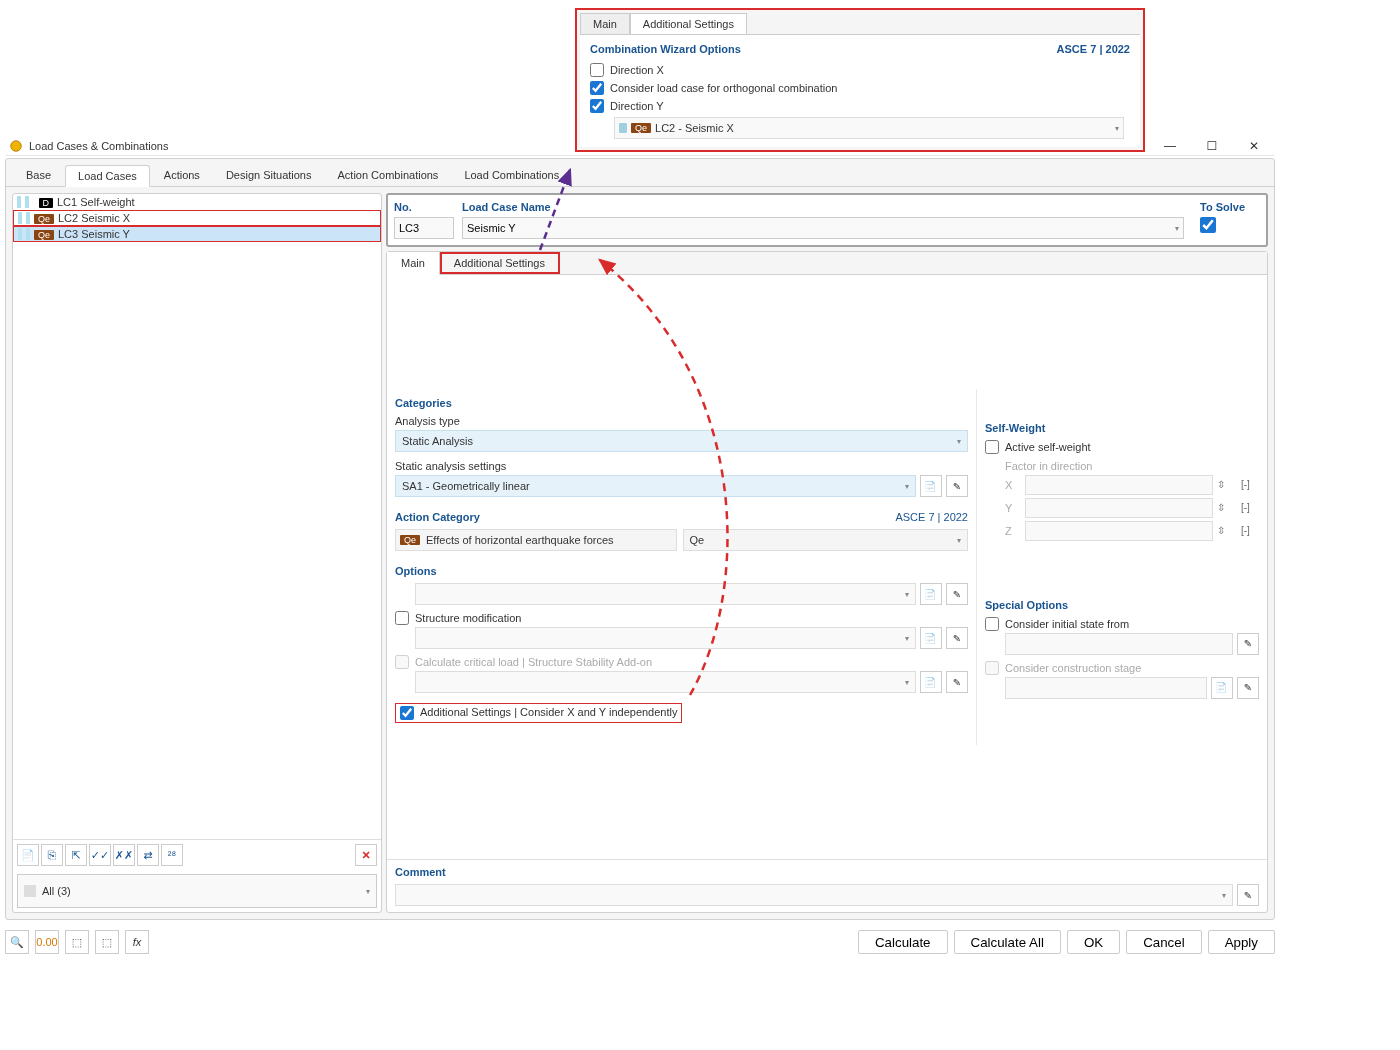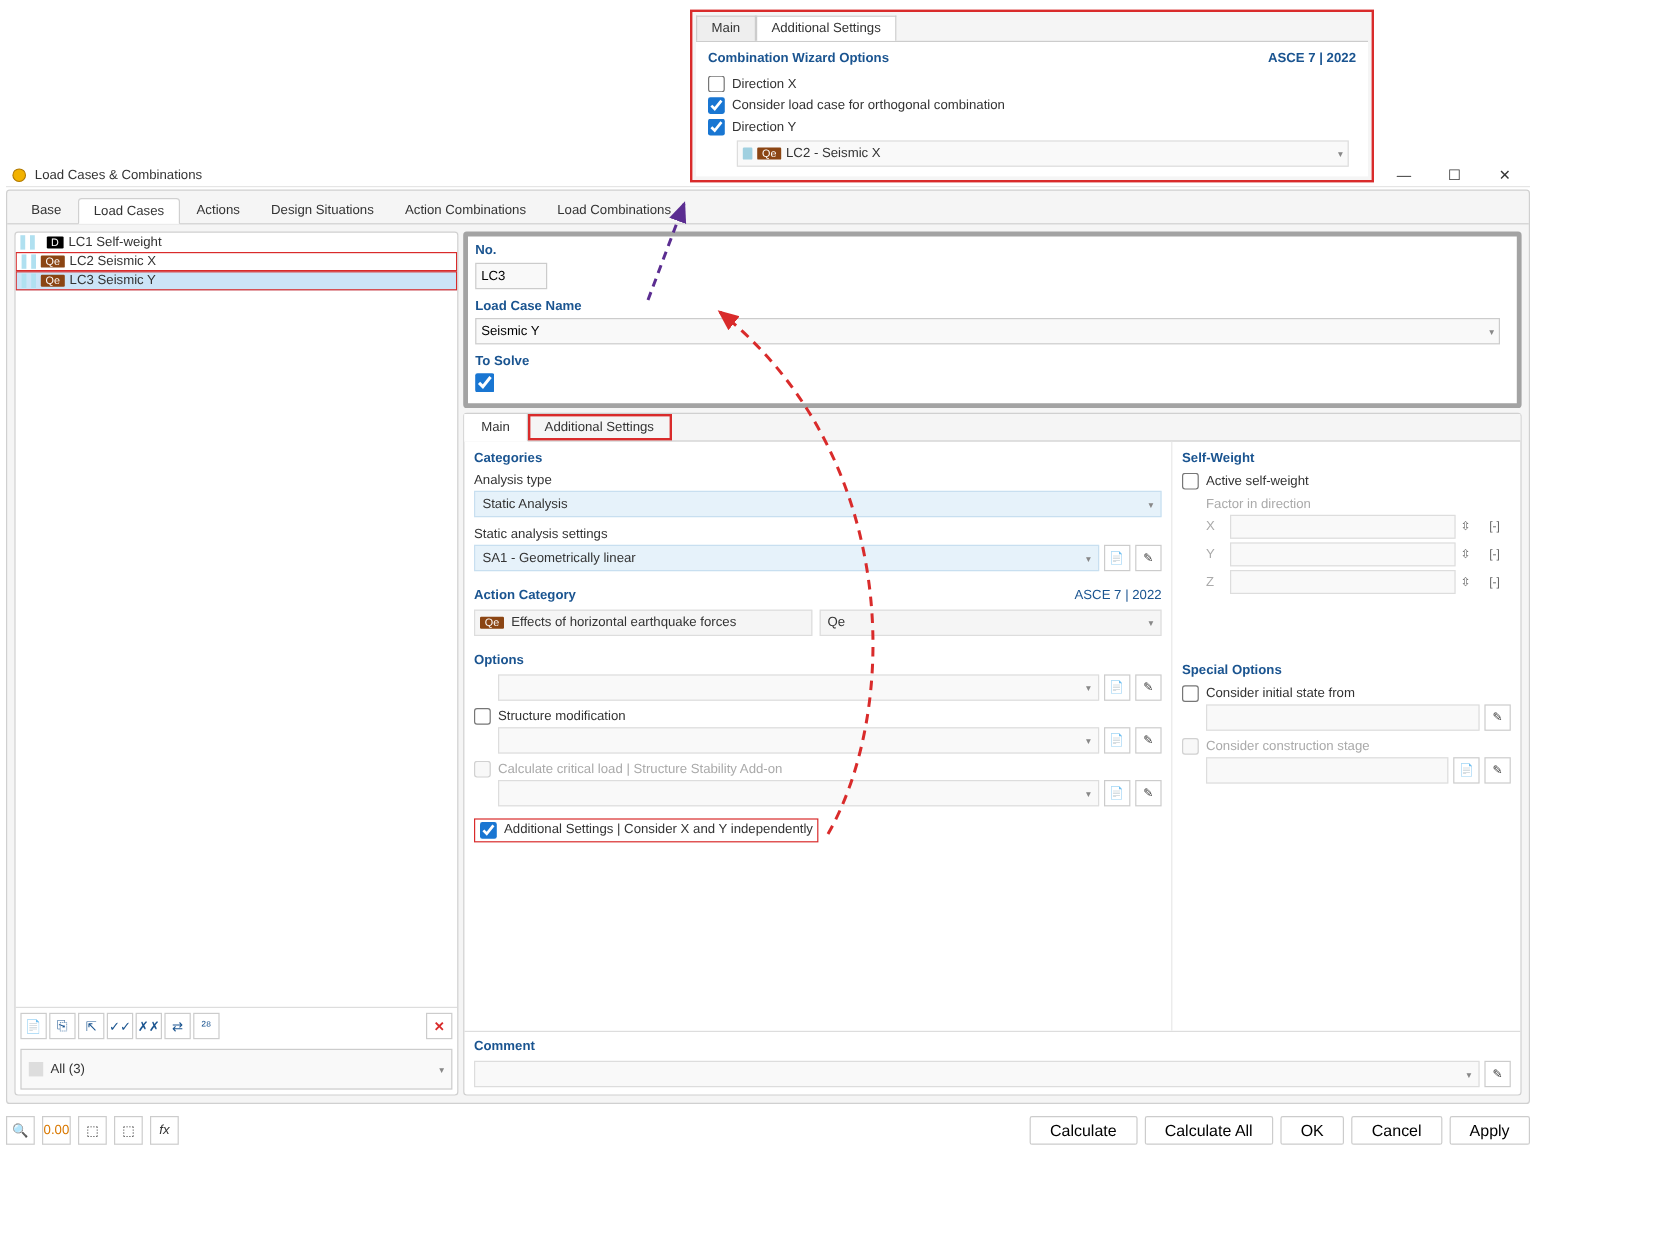--- a/index.html
+++ b/index.html
@@ -36,35 +36,35 @@
 .lc-pre { width: 4px; height: 12px; background: #b0e0f0; }
 .lc-badge-cell { width: 20px; text-align: right; }
 .highlight-box { border: 1px solid #d92b2b; }
 .left-toolbar { display: flex; gap: 2px; padding: 4px; border-top: 1px solid #ddd; }
 .tb-btn { width: 22px; height: 22px; border: 1px solid #ccc; background: #fff; display: flex; align-items: center; justify-content: center; cursor: pointer; font-size: 11px; color: #1a5490; }
 .tb-btn.red { color: #d92b2b; margin-left: auto; font-weight: bold; }
 .left-filter { padding: 4px; }
 .filter-dd { display: flex; align-items: center; height: 22px; border: 1px solid #ccc; background: #f9f9f9; padding: 16px 6px; }
 .filter-dd .caret { margin-left: auto; font-size: 8px; color: #888; }
 .right-panel { flex: 1; display: flex; flex-direction: column; gap: 4px; }
-.details-top { background: #fff; border: 4px solid #a3a3a3; border-radius: 3px; padding: 6px; display: flex; gap: 8px; flex-direction: column; }
+.details-top { background: #fff; border: 2px solid #a3a3a3; border-radius: 3px; padding: 6px; display: flex; gap: 8px; }
 .col-no { width: 60px; }
 .col-name { flex: 1; margin-right: 8px; }
 .col-solve { width: 60px; }
 .col-lbl { color: #1a5490; font-weight: 600; display: block; margin-bottom: 4px; }
 .fld { height: 22px; border: 1px solid #ccc; padding: 0 4px; display: flex; align-items: center; background: #f9f9f9; }
 .fld input { border: none; background: transparent; width: 100%; outline: none; font-size: 11px; }
 .fld .caret { margin-left: auto; font-size: 8px; color: #888; }
 .chk-solve { width: 16px; height: 16px; accent-color: #1976d2; }
 .details-body { background: #fff; border: 1px solid #d0d0d0; border-radius: 3px; flex: 1; display: flex; flex-direction: column; }
 .dtabs-row { display: flex; border-bottom: 1px solid #d0d0d0; background: #f5f5f5; padding: 0 0 0 0; }
 .dtab { padding: 5px 14px; cursor: pointer; border-right: 1px solid #d0d0d0; }
 .dtab.active { background: #fff; border-bottom: 1px solid #fff; margin-bottom: -1px; }
 .dtab.highlight { outline: 2px solid #d92b2b; outline-offset: -2px; }
-.dbody { flex: 1; display: flex; overflow: auto; }
+.dbody { flex: 1; display: flex; overflow: auto; align-items: center; }
 .col-left { flex: 1; padding: 8px; border-right: 1px solid #e8e8e8; }
 .col-right { width: 290px; padding: 8px; }
 .section-h { color: #1a5490; font-weight: 600; margin-bottom: 6px; }
 .section { margin-bottom: 14px; }
 .sub-lbl { margin-bottom: 3px; display: block; }
 .dd-row { display: flex; gap: 4px; align-items: center; }
 .dd { flex: 1; height: 22px; border: 1px solid #c8dff0; display: flex; align-items: center; padding: 0 6px; background: #e6f2fa; }
 .dd.gray { background: #f5f5f5; border: 1px solid #ddd; }
 .dd .caret { margin-left: auto; font-size: 8px; color: #888; }
 .icon-sq { width: 22px; height: 22px; border: 1px solid #ccc; background: #fff; display: flex; align-items: center; justify-content: center; cursor: pointer; font-size: 10px; }

